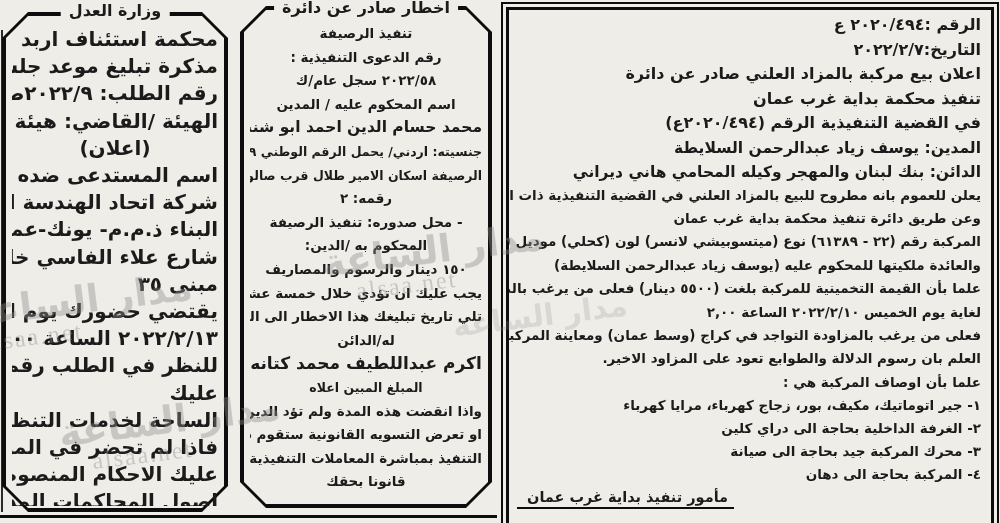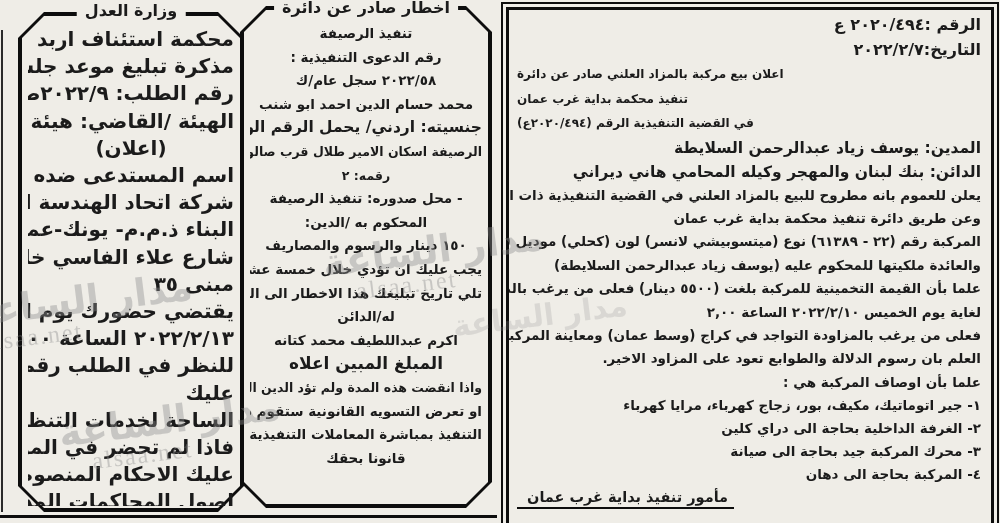--- a/index.html
+++ b/index.html
@@ -15,42 +15,42 @@
   
   .octa{position:absolute;}
   .octa .bframe{position:absolute;inset:0;background:#0d0d0d;
     clip-path:polygon(26px 0,calc(100% - 26px) 0,100% 26px,100% calc(100% - 26px),calc(100% - 26px) 100%,26px 100%,0 calc(100% - 26px),0 26px);}
   .octa .binner{position:absolute;inset:4px;background:#efede7;
     clip-path:polygon(22px 0,calc(100% - 22px) 0,100% 22px,100% calc(100% - 22px),calc(100% - 22px) 100%,22px 100%,0 calc(100% - 22px),0 22px);}
   .box-title{position:absolute;left:50%;transform:translateX(-50%);
     background:#efede7;padding:0 8px;white-space:nowrap;z-index:6;font-size:16px;}
   .octa .content{position:absolute;inset:6px 10px;overflow:hidden;z-index:5;}
   
-  .box-left{left:18px;top:12px;width:226px;height:500px;}
+  .box-left{left:2px;top:12px;width:226px;height:500px;}
   .box-left .box-title{top:-11px;}
   .box-left .content{top:14px;}
   .lcol div.ln{font-size:20px;line-height:27.2px;text-align:right;white-space:nowrap;}
   .lcol div.ln:nth-of-type(5),
   .lcol div.ln:nth-of-type(15),
   .lcol div.ln:nth-of-type(18){text-align:center;}
   
   .box-mid{left:240px;top:6px;width:252px;height:502px;}
   .box-mid .box-title{top:-8px;}
   .box-mid .content{top:16px;}
   .mcol div.ln{font-size:13.5px;line-height:23.6px;text-align:center;white-space:nowrap;}
   .mcol div.ln:nth-of-type(5){font-size:15.5px;}
   .mcol div.ln:nth-of-type(6),
   .mcol div.ln:nth-of-type(7),
   .mcol div.ln:nth-of-type(16){font-size:12.5px;}
   .mcol div.ln:nth-of-type(15){font-size:17px;}
   
   .dbox{position:absolute;left:501px;top:2px;width:494px;height:545px;border:2px solid #0d0d0d;}
   .dbox .inner{position:absolute;inset:3px;border:3px solid #0d0d0d;padding:3px 10px 0 8px;overflow:hidden;}
   .r-head div.ln{font-size:16px;line-height:24.5px;text-align:right;padding-left:0;white-space:nowrap;}
-  .r-title div.ln{font-size:12px;line-height:24.5px;text-align:left;white-space:nowrap;}
+  .r-title div.ln{font-size:16px;line-height:24.5px;text-align:right;white-space:nowrap;}
   .r-party div.ln{font-size:15.5px;line-height:24px;text-align:right;white-space:nowrap;}
   .r-body div.ln,.r-sched div.ln{font-size:13.5px;line-height:23.4px;text-align:right;white-space:nowrap;}
   .r-items div.ln{font-size:13.5px;line-height:23px;text-align:right;white-space:nowrap;}
   .r-site{text-align:right;line-height:30px;white-space:nowrap;}
   .r-site .site-label{font-size:14px;}
   .r-site .site-url{font-family:"Liberation Serif","DejaVu Serif",serif;font-weight:normal;
     font-size:21px;direction:ltr;unicode-bidi:embed;margin-left:8px;letter-spacing:1px;}
   .r-sig{text-align:left;margin-top:1px;}
   .r-sig span{display:inline-block;font-size:14.5px;border-bottom:2px solid #0d0d0d;padding:0 6px 2px 10px;}
   
@@ -100,20 +100,21 @@
 
   <div class="octa box-mid">
     <div class="bframe"></div>
     <div class="binner"></div>
     <div class="box-title">اخطار صادر عن دائرة</div>
     <div class="content mcol">
 
     <div class="ln">تنفيذ الرصيفة</div>
         <div class="ln">رقم الدعوى التنفيذية :</div>
         <div class="ln">٢٠٢٢/٥٨ سجل عام/ك</div>
+        <div class="ln">اسم المحكوم عليه / المدين</div>
         <div class="ln">محمد حسام الدين احمد ابو شنب</div>
         <div class="ln">جنسيته: اردني/ يحمل الرقم الوطني ٩٩٤١٠٤٣٠٣٩</div>
         <div class="ln">الرصيفة اسكان الامير طلال قرب صالون عزيز</div>
         <div class="ln">رقمه: ٢</div>
         <div class="ln">- محل صدوره: تنفيذ الرصيفة</div>
         <div class="ln">المحكوم به /الدين:</div>
         <div class="ln">١٥٠  دينار والرسوم والمصاريف</div>
         <div class="ln">يجب عليك ان تؤدي خلال خمسة عشر يوما</div>
         <div class="ln">تلي تاريخ تبليغك هذا الاخطار  الى المحكوم</div>
         <div class="ln">له/الدائن</div>

